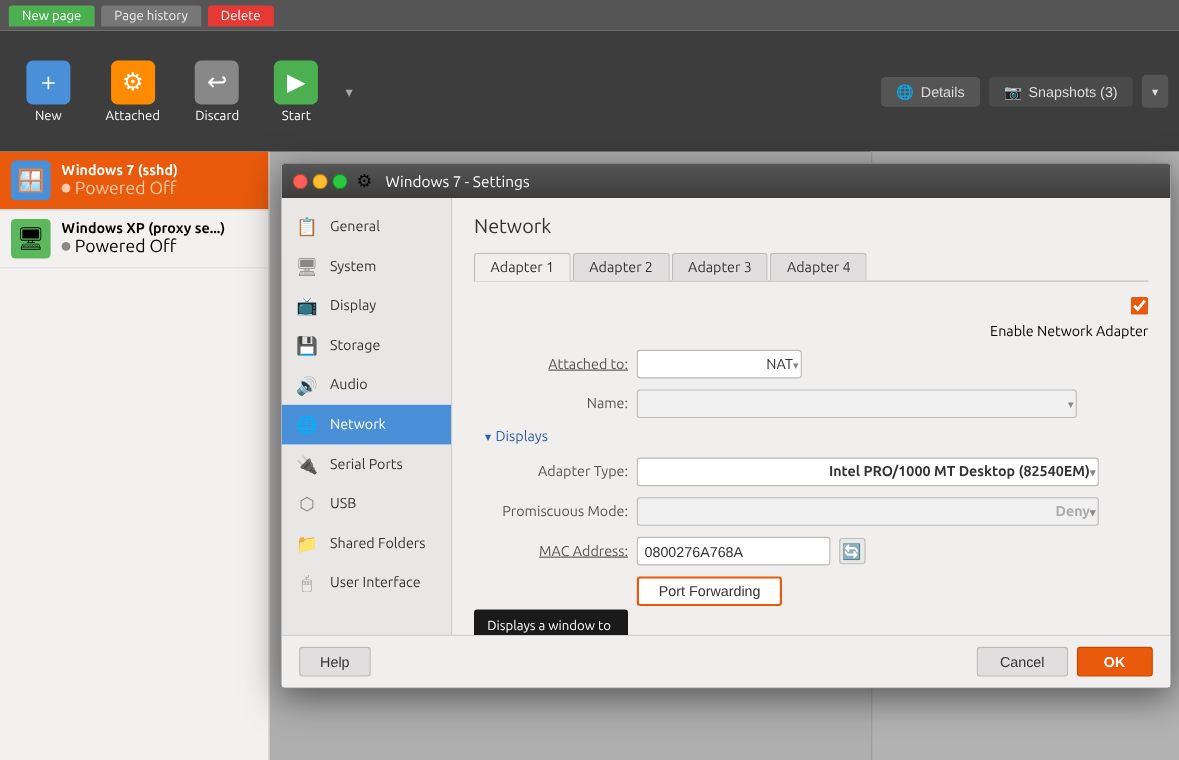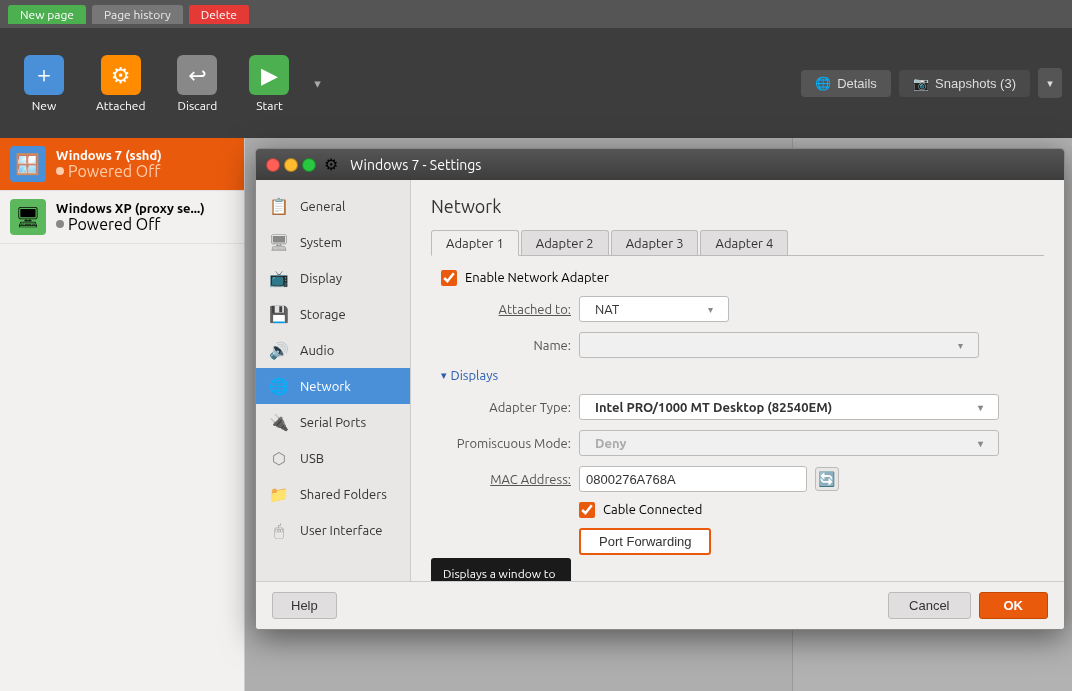--- a/index.html
+++ b/index.html
@@ -264,42 +264,43 @@
     .form-label {
       width: 140px;
       text-align: right;
       color: #555;
       font-size: 13px;
       flex-shrink: 0;
     }
     .form-label.underline { text-decoration: underline; }
     .checkbox-row {
       display: flex;
-      align-items: flex-start;
+      align-items: flex-end;
       gap: 8px;
       margin-bottom: 10px;
       padding-left: 10px;
+      flex-direction: column;
     }
     .checkbox-input {
       width: 16px; height: 16px; cursor: pointer;
       accent-color: #e95a0c;
     }
 
     
     .form-select {
       height: 26px;
       border: 1px solid #bbb;
       border-radius: 3px;
       background: #fff;
-      padding: 0 15px;
+      padding: 0 2px;
       font-size: 13px;
       color: #333;
       min-width: 150px;
       cursor: pointer;
-      display: flex; align-items: center; justify-content: space-between;
+      display: flex; align-items: center; justify-content: flex-end;
       position: relative;
     }
     .form-select-arrow {
       font-size: 10px; color: #888;
     }
     .form-input-disabled {
       background: #f0f0f0;
       color: #aaa;
     }
 
@@ -316,21 +317,21 @@
 
     
     .mac-input {
       height: 26px;
       border: 1px solid #bbb;
       border-radius: 3px;
       background: #fff;
       padding: 0 6px;
       font-size: 13px;
       color: #333;
-      width: 228px;
+      width: 176px;
     }
     .mac-refresh-btn {
       width: 24px; height: 24px;
       border: 1px solid #bbb;
       border-radius: 3px;
       background: #e8e7e6;
       cursor: pointer;
       display: flex; align-items: center; justify-content: center;
       font-size: 14px;
     }
@@ -643,24 +644,20 @@
                 <span class="form-select-arrow">▾</span>
               </div>
             </div>
 
             <div class="form-row">
               <span class="form-label underline">MAC Address:</span>
               <input type="text" class="mac-input" value="0800276A768A" style="">
               <button class="mac-refresh-btn">🔄</button>
             </div>
 
-            <div class="checkbox-row" style="padding-left: 148px;">
-              <input type="checkbox" checked="" class="checkbox-input" style="">
-              <span>Cable Connected</span>
-            </div>
 
             <div class="form-row" style="padding-left: 148px; position: relative;">
               <button class="port-forwarding-btn">
                 <span>Port Forwarding</span>
               </button>
 
               <div class="tooltip" style="position:absolute; top:30px; left:0;">
                 <span>Displays a window to configure port forwarding rules.</span>
               </div>
             </div>

